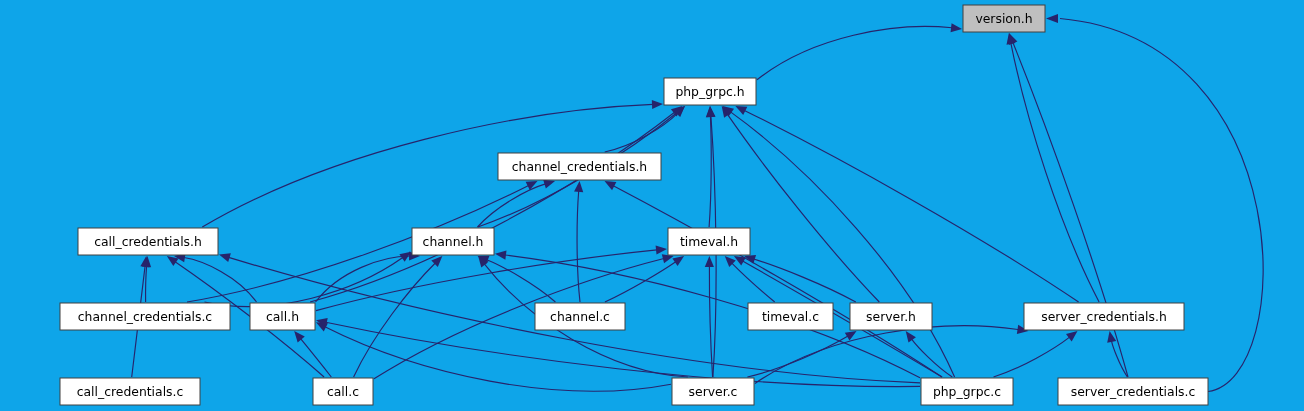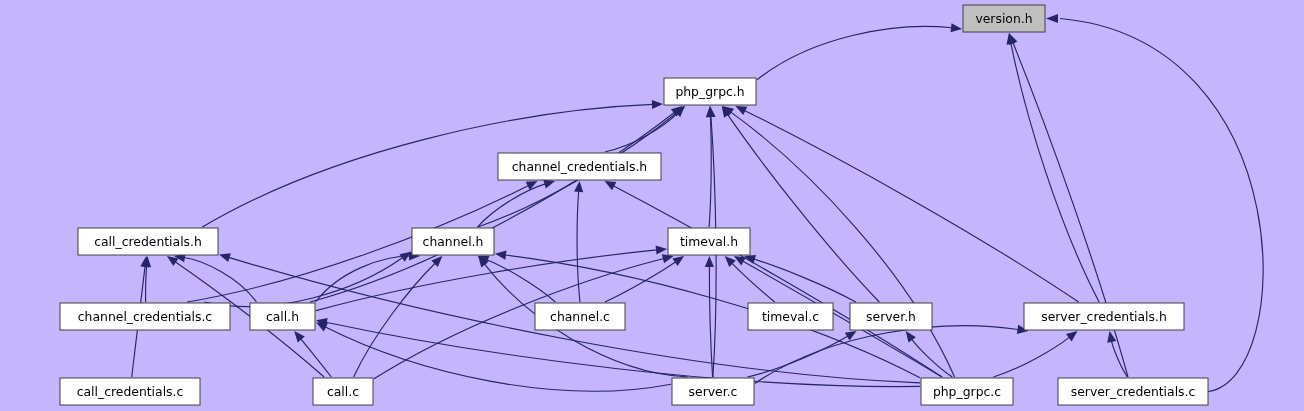--- a/index.html
+++ b/index.html
@@ -1,17 +1,17 @@
 <!DOCTYPE html>
 <html><head>
 <meta charset="utf-8">
 <style>
   html,body{margin:0;padding:0;background:#ffffff;}
   body{font-family:"DejaVu Sans", sans-serif;}
-  #graph-root{position:relative;width:1304px;height:411px;overflow:hidden;background:#c4b5fd;}
+  #graph-root{position:relative;width:1304px;height:411px;overflow:hidden;background:#0ea5e9;}
   svg#graph-svg{position:absolute;left:0;top:0;width:1304px;height:411px;}
   .node-rect{stroke:#404040;stroke-width:1;}
   .node-rect.hl{fill:#bfbfbf;stroke:#404040;}
   .node-rect.plain{fill:#ffffff;stroke:#404040;}
   .node-label{font-family:"DejaVu Sans", sans-serif;font-size:12.4px;fill:#000000;
                dominant-baseline:middle;text-anchor:middle;}
   .edge{fill:none;stroke:#27246b;stroke-width:1.15;}
   .arrowhead{fill:#27246b;stroke:none;}
 </style>
 </head>

